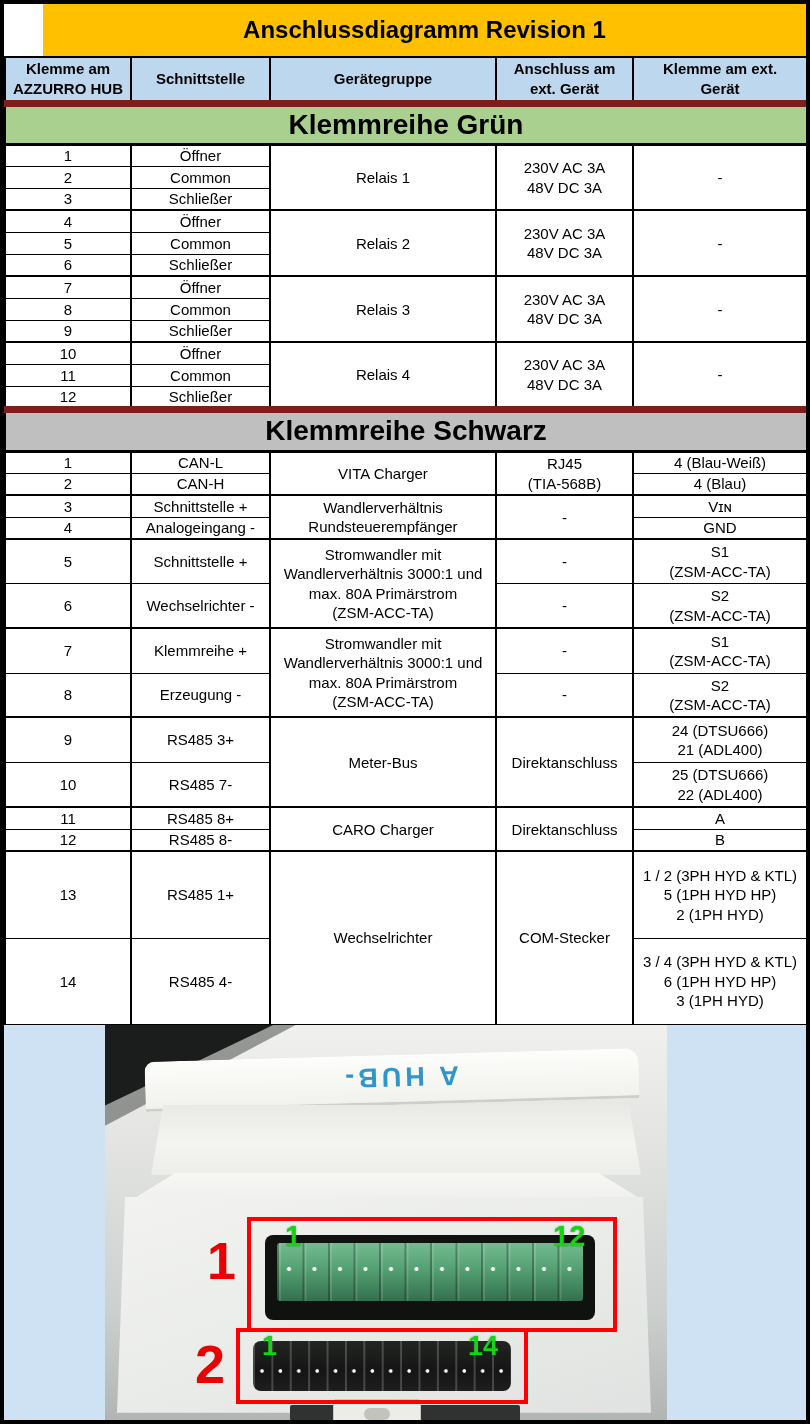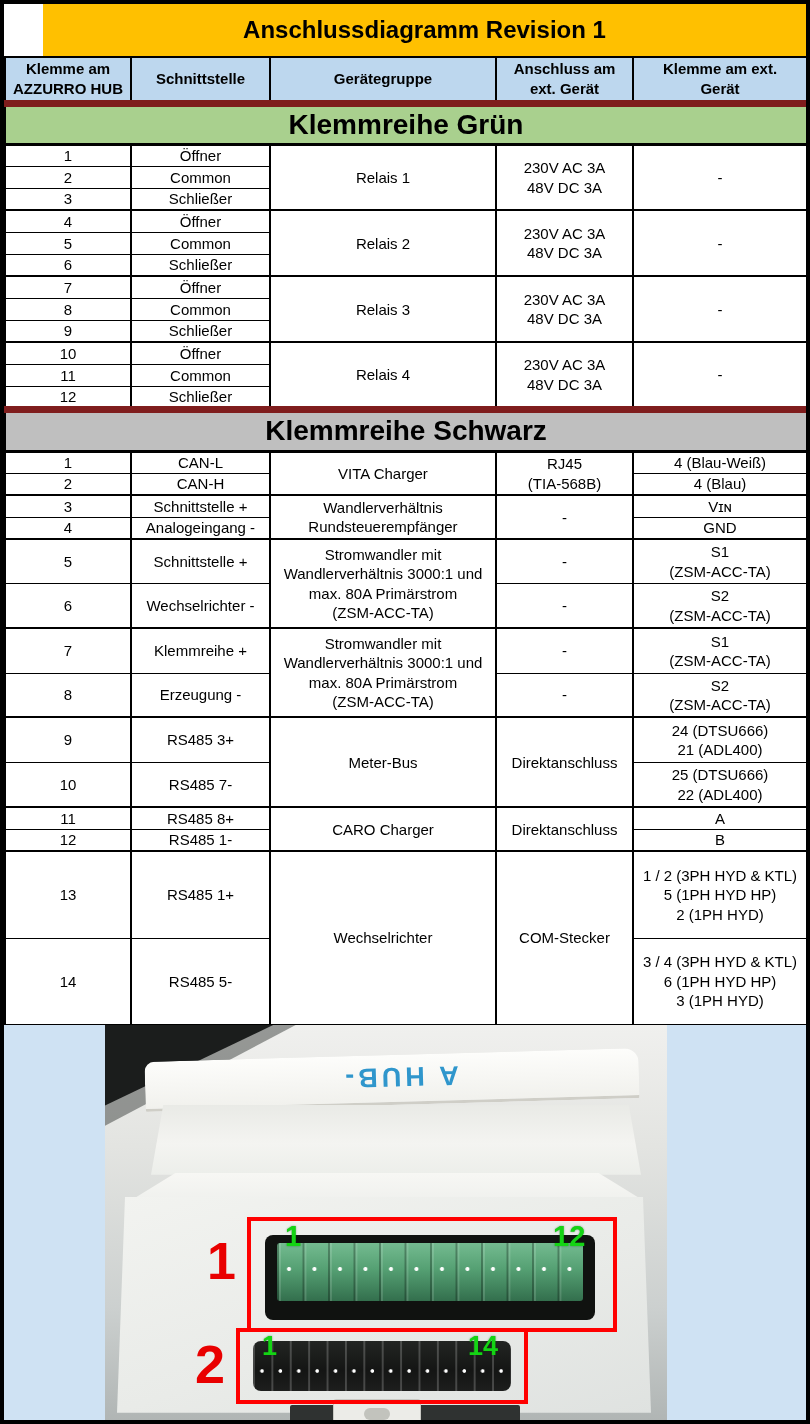--- a/index.html
+++ b/index.html
@@ -314,35 +314,35 @@
         </tr>
         <tr class="group-start" style="height: 22px;">
           <td>11</td>
           <td>RS485 8+</td>
           <td rowspan="2">CARO Charger</td>
           <td rowspan="2">Direktanschluss</td>
           <td>A</td>
         </tr>
         <tr style="height: 22px;">
           <td>12</td>
-          <td>RS485 1-</td>
+          <td>RS485 8-</td>
           <td>B</td>
         </tr>
         <tr class="group-start" style="height: 87px;">
           <td>13</td>
           <td>RS485 1+</td>
           <td rowspan="2">Wechselrichter</td>
           <td rowspan="2">COM-Stecker</td>
           <td>1 / 2 (3PH HYD &amp; KTL)
 5 (1PH HYD HP)
 2 (1PH HYD)</td>
         </tr>
         <tr style="height: 86px;">
           <td>14</td>
-          <td>RS485 5-</td>
+          <td>RS485 4-</td>
           <td>3 / 4 (3PH HYD &amp; KTL)
 6 (1PH HYD HP)
 3 (1PH HYD)</td>
         </tr>
       </tbody>
   </table>
 
   <div class="photo-wrap">
     <div class="photo">
       <div class="shadow-tl2"></div>

